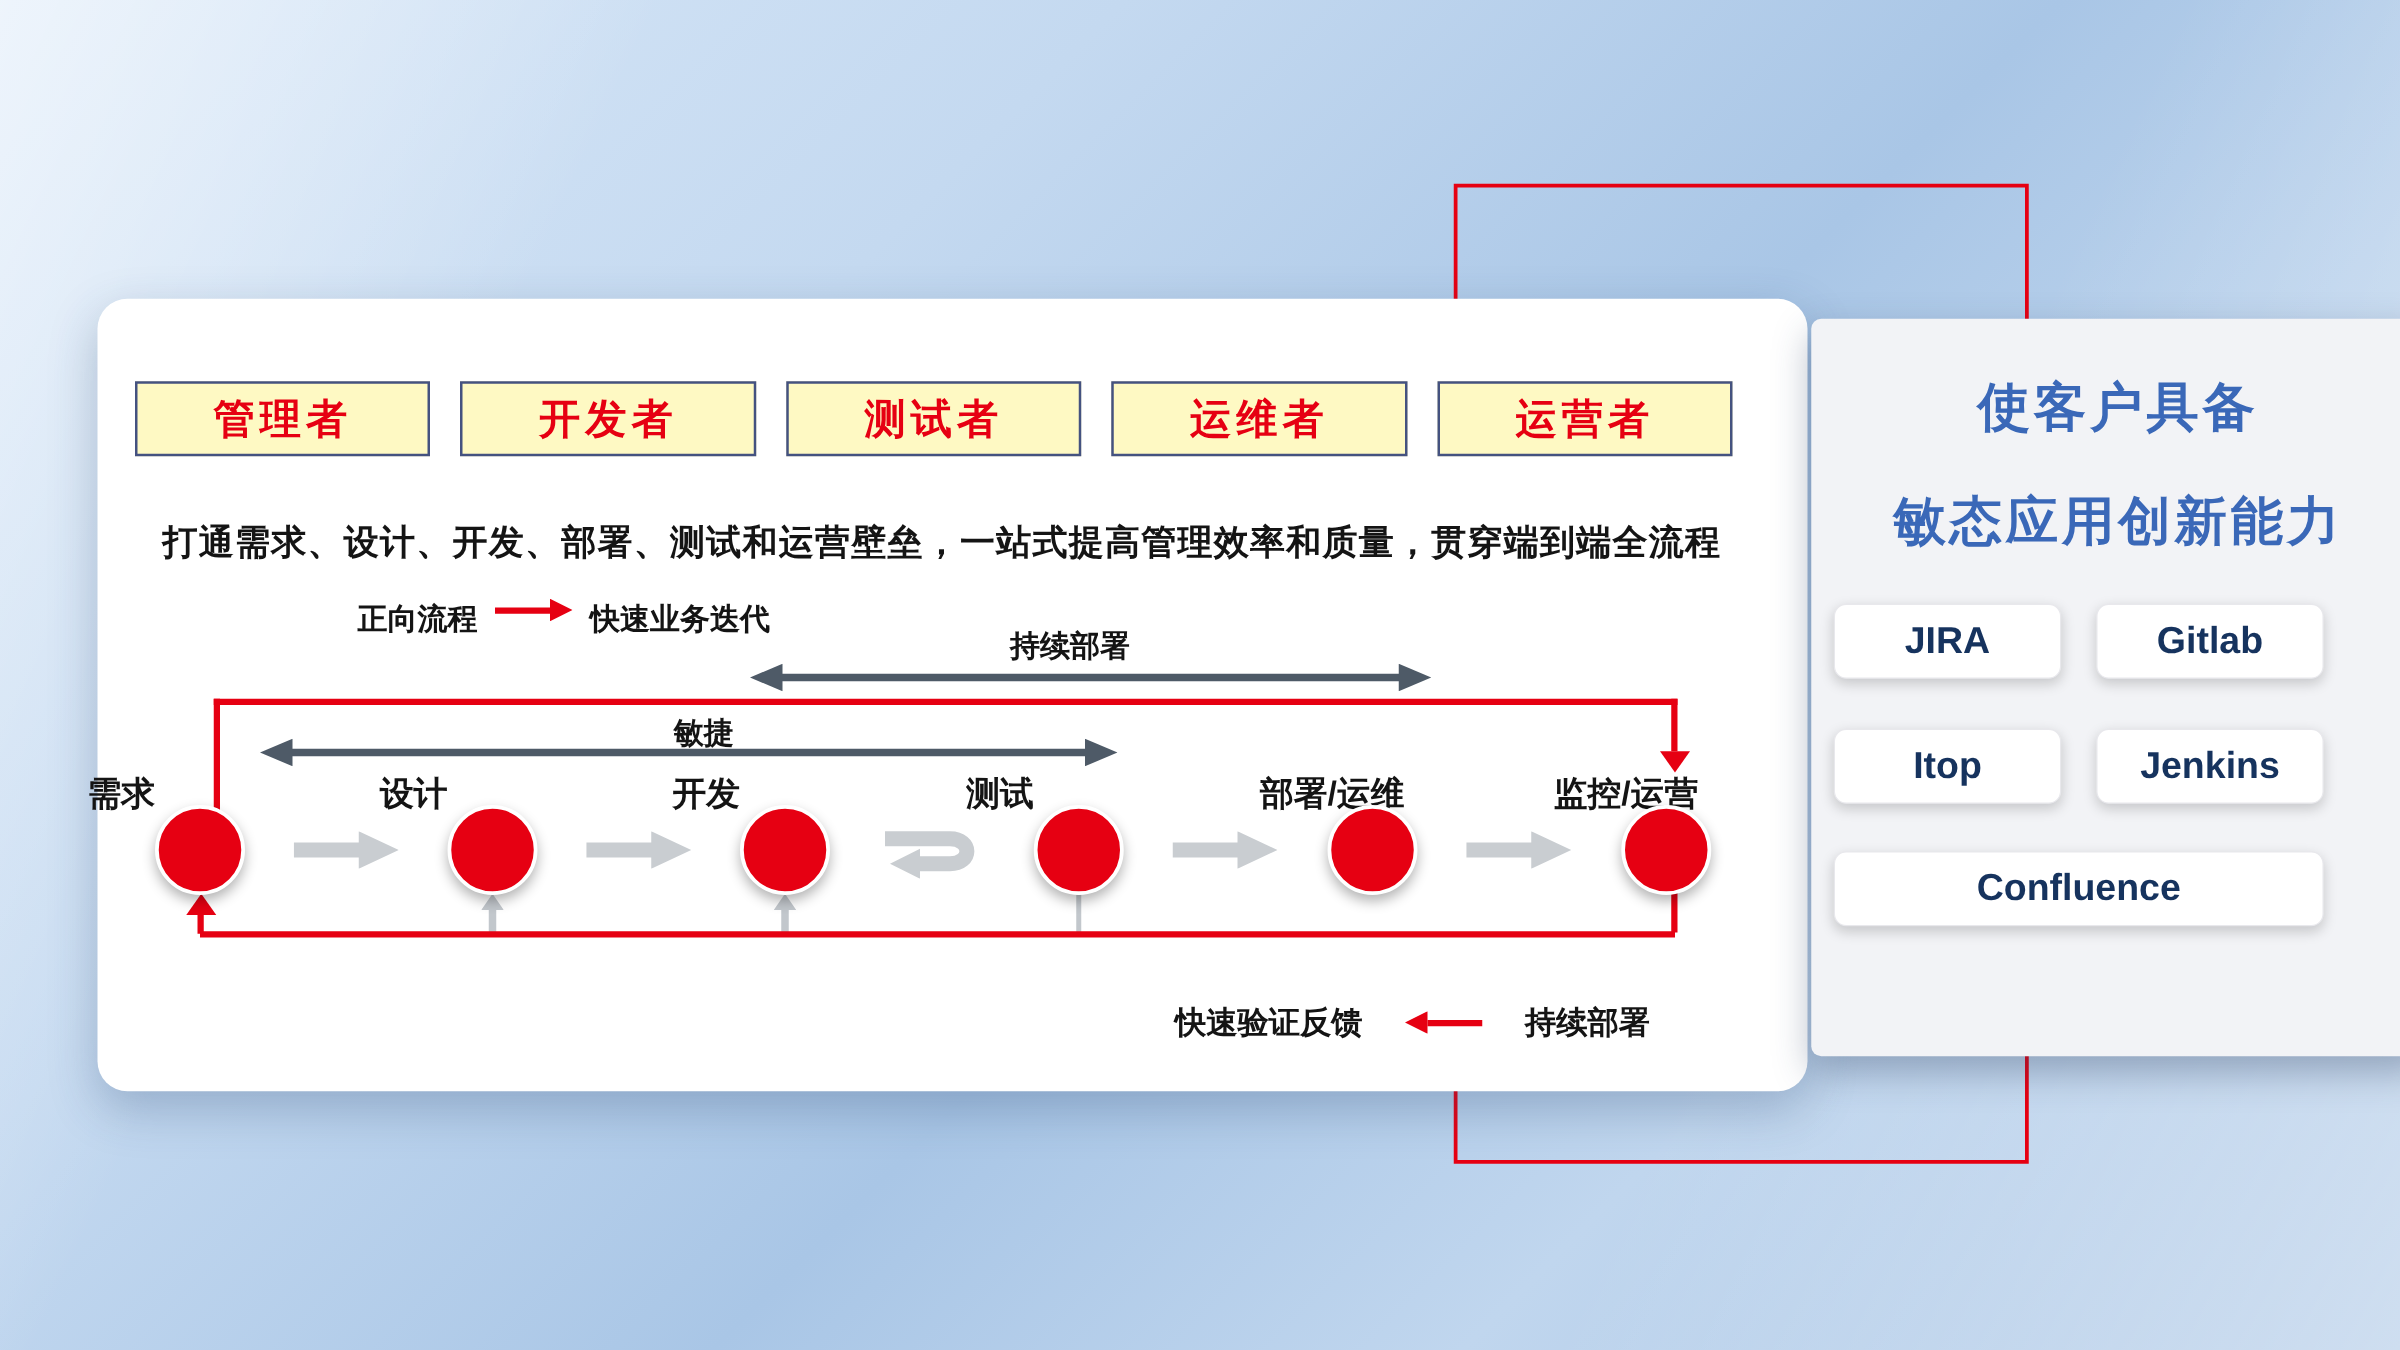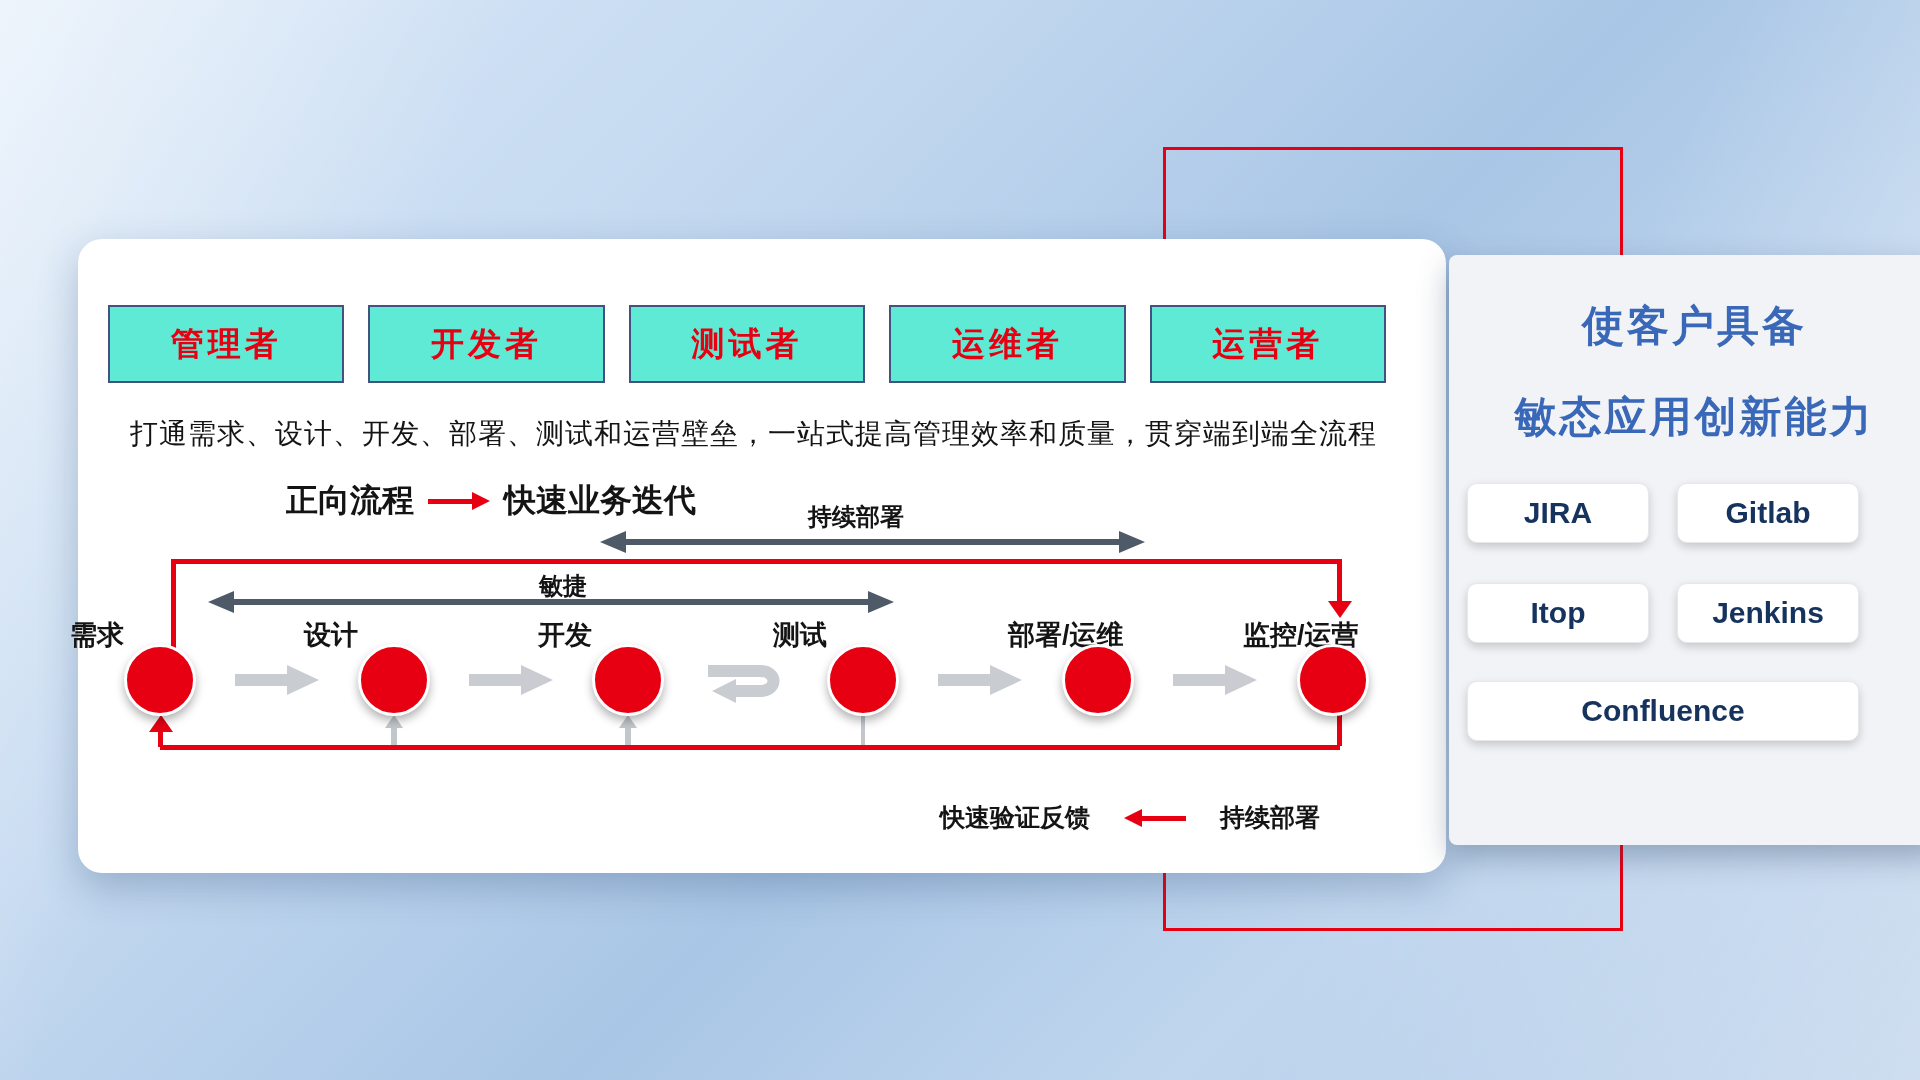--- a/index.html
+++ b/index.html
@@ -17,31 +17,31 @@
     border:3px solid #e60012; z-index:1;
   }
   
   .panel-main{
     position:absolute; left:78px; top:239px; width:1368px; height:634px;
     background:#ffffff; border-radius:24px; z-index:2;
     box-shadow:0 14px 38px rgba(40,70,110,.28);
   }
   .roles-row{ position:absolute; left:30px; right:60px; top:66px; display:flex; gap:24px; }
   .role-box{
-    flex:1; height:78px; border:2px solid #445280; background:#5eead4;
+    flex:1; height:60px; border:2px solid #445280; background:#fef9c3;
     display:flex; align-items:center; justify-content:center;
     color:#e60012; font-size:33px; font-weight:700; letter-spacing:4px;
   }
   .intro{
-    position:absolute; left:52px; top:176px; font-size:28px; font-weight:400;
+    position:absolute; left:52px; top:176px; font-size:28px; font-weight:700;
     color:#141414; letter-spacing:1px; white-space:nowrap;
   }
   .legend-forward{
-    position:absolute; left:208px; top:240px; display:flex; align-items:center; gap:14px;
-    font-size:32px; font-weight:700; color:#141414;
+    position:absolute; left:208px; top:240px; display:flex; gap:14px;
+    font-size:24px; font-weight:700; color:#141414;
   }
   .legend-feedback{
     position:absolute; left:862px; top:562px; display:flex; align-items:center; gap:34px;
     font-size:25px; font-weight:700; color:#141414;
   }
   .span-label{ position:absolute; width:200px; text-align:center; font-size:24px; font-weight:700; color:#141414; }
   .lbl-cd{ left:678px; top:262px; }
   .lbl-agile{ left:385px; top:331px; }
   .span-arrow{ position:absolute; }
   .arr-cd{ left:522px; top:292px; }

